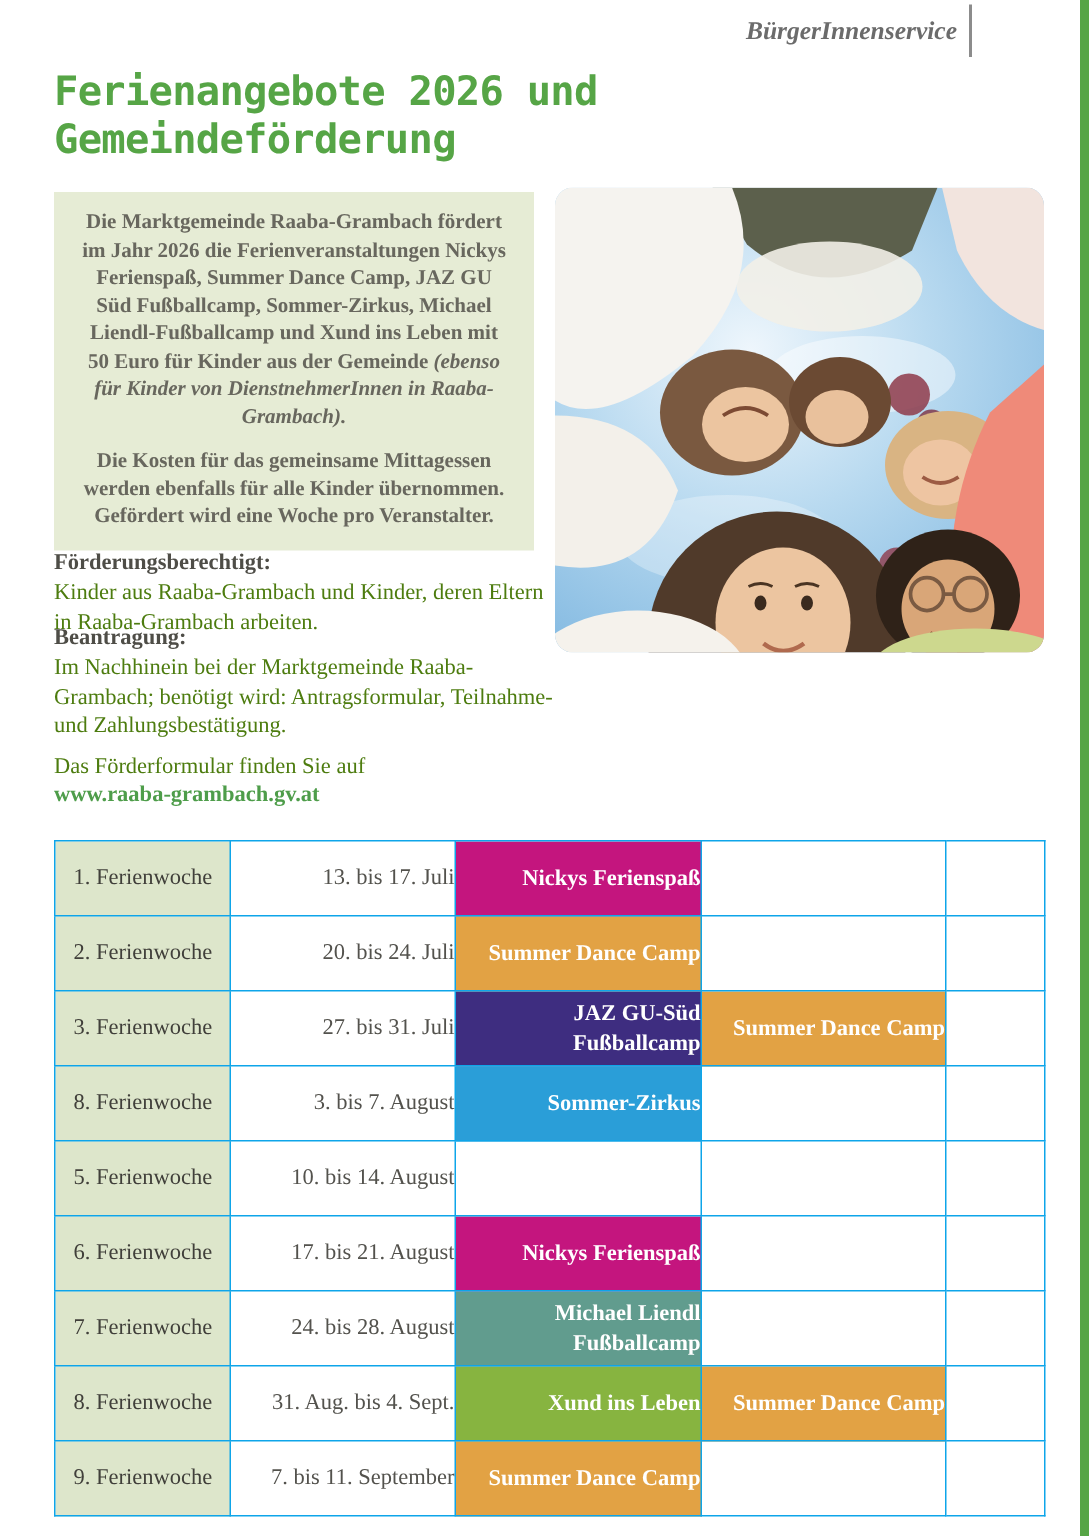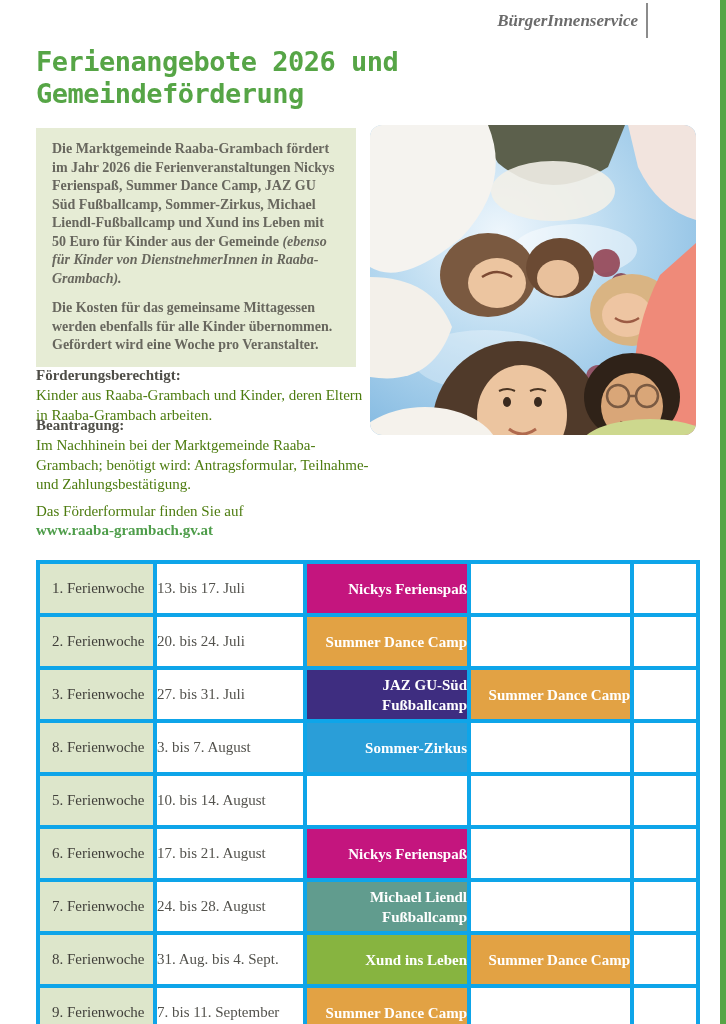--- a/index.html
+++ b/index.html
@@ -15,21 +15,21 @@
   .hdr-line{position:absolute;top:3px;left:646px;width:2px;height:35px;background:#8c8c8c;}
 
   
   .title{position:absolute;left:36px;top:46px;margin:0;
          font-family:"DejaVu Sans Mono",monospace;font-weight:bold;
          font-size:27px;line-height:32px;color:#56a546;letter-spacing:-0.5px;}
 
   
   .info-box{position:absolute;left:36px;top:128px;width:288px;background:#e6ecd5;
             padding:12px 16px 12px 16px;color:#68675e;font-weight:bold;
-            font-size:14px;line-height:18.5px;}
+            font-size:14px;line-height:18.5px;text-align:center;}
   .info-box p{margin:0 0 11px 0;}
   .info-box p:last-child{margin:0;}
   .info-box em{font-style:italic;}
 
   
   .photo{position:absolute;left:370px;top:125px;width:326px;height:310px;
          border-radius:12px;overflow:hidden;}
   .photo svg{display:block;}
 
   
@@ -37,23 +37,23 @@
   .sec-h{font-weight:bold;color:#4e4d47;margin-bottom:2px;}
   .sec-b{color:#4d7c0f;line-height:19.5px;font-family:Liberation Serif, serif;}
   .sec1{top:367px;}
   .sec2{top:417px;}
   .sec3{top:502px;}
   .link{font-weight:bold;color:#4e9d4a;text-decoration:none;display:inline-block;cursor:pointer;}
 
   
   .weeks{position:absolute;left:36px;top:560px;width:660px;border-collapse:collapse;
          table-layout:fixed;}
-  .weeks td{border:4px solid #0ea5e9;height:49px;padding:0;vertical-align:middle;}
+  .weeks td{border:1px solid #0ea5e9;height:49px;padding:0;vertical-align:middle;}
   .c-week{font-size:15px;color:#403f3a;padding-left:12px !important;}
-  .c-dates{font-size:15px;color:#53524d;text-align:left;}
+  .c-dates{font-size:15px;color:#53524d;text-align:right;}
   .c-event{font-size:15px;font-weight:bold;color:#ffffff;text-align:right;line-height:20px;}
   .c-tail{background:#ffffff;}
 </style>
 </head>
 <body>
 
 <div class="page">
 
   <div class="edge-strip" style="background: rgb(86, 165, 70);"></div>
 

